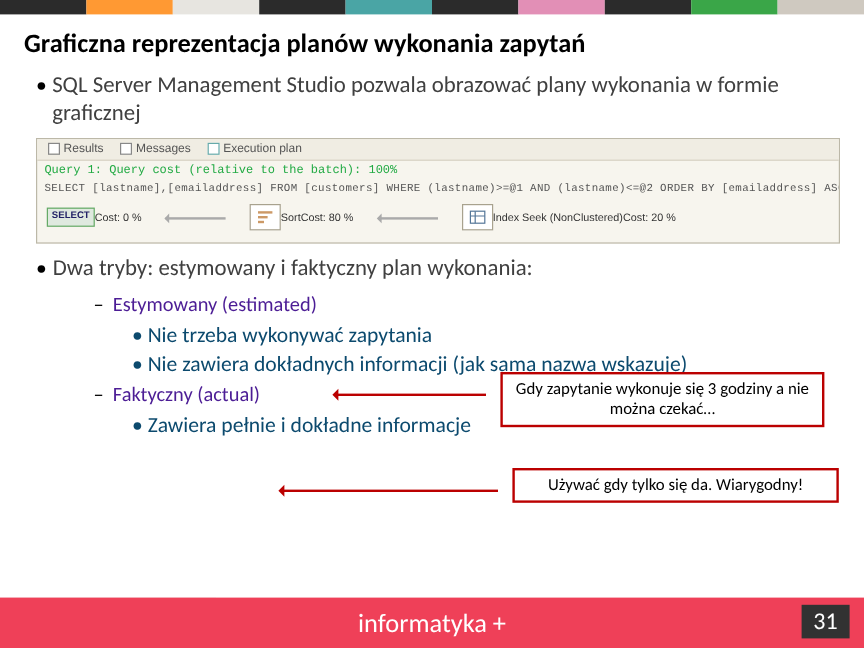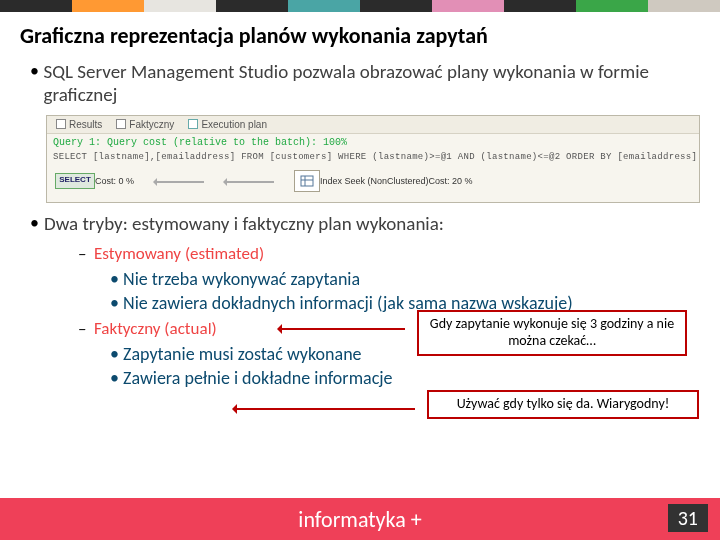--- a/index.html
+++ b/index.html
@@ -8,39 +8,39 @@
   .top-stripe div { flex: 1; }
   .s0 { background: #2b2b2b; } .s1 { background: #ff9933; } .s2 { background: #e7e5e0; }
   .s3 { background: #2b2b2b; } .s4 { background: #4aa5a5; } .s5 { background: #2b2b2b; }
   .s6 { background: #e28fb6; } .s7 { background: #2b2b2b; } .s8 { background: #3aa648; }
   .s9 { background: #cfc9c0; }
   .title { font-size: 22px; font-weight: bold; padding: 10px 20px 8px 20px; color: #000; }
   .content { padding: 0 20px 0 30px; }
   .bullet { display: flex; margin: 4px 0 8px 0; }
   .bullet .dot { width: 14px; font-size: 18px; color: #000; line-height: 1.2; }
   .bullet .txt { font-size: 19px; line-height: 1.2; color: #404040; }
-  .ssms-panel { margin: 4px 0 10px 16px; border: 1px solid #bcb8a8; background: #f7f5ee; font-family: Tahoma, sans-serif; font-size: 10px; }
+  .ssms-panel { margin: 4px 0 10px 0; border: 1px solid #bcb8a8; background: #f7f5ee; font-family: Tahoma, sans-serif; font-size: 10px; }
   .ssms-tabs { display: flex; gap: 4px; padding: 2px 4px; border-bottom: 1px solid #d6d2c4; background: #f0ede3; }
   .tab { display: flex; align-items: center; gap: 3px; padding: 1px 5px; color: #555; }
   .tab-icon { width: 10px; height: 10px; display: inline-block; }
   .i-grid { background: linear-gradient(#fff,#fff); border:1px solid #888; }
   .i-msg { background: #fff; border:1px solid #888; }
   .i-plan { background: #fff; border:1px solid #6aa; }
   .ssms-q { padding: 3px 6px; color: #2a4; font-family: 'Courier New', monospace; font-size: 10px; }
   .ssms-sql { padding: 1px 6px 4px; color: #555; font-family: 'Courier New', monospace; font-size: 9px; letter-spacing: 0.3px; white-space: nowrap; overflow:hidden; }
   .ssms-plan { display: flex; align-items: center; gap: 20px; padding: 4px 8px 8px; }
   .op { display: flex; flex-direction: row; align-items: center; font-size: 9px; color: #333; line-height: 1.1; }
   .op .ic { width: 26px; height: 22px; border: 1px solid #a8a28e; background: #fff; display:flex; align-items:center; justify-content:center; margin-bottom:2px; }
   .op.select .ic { border:1px solid #6a6; background:#dfe9df; width:40px; height:16px; font-size:8px; color:#226; font-weight:bold; }
   .arrL { width: 50px; height: 2px; background: #aaa; position: relative; }
   .arrL::before { content:''; position:absolute; left:-5px; top:-3px; border:4px solid transparent; border-right-color:#aaa; }
   .sub { padding-left: 48px; }
   .sub-item { display:flex; margin: 4px 0; }
   .sub-item .dash { width: 16px; font-size: 17px; color:#000; }
-  .sub-item .txt { font-size: 17px; color:#ef4444; }
+  .sub-item .txt { font-size: 17px; color:#4c1d95; }
   .subsub { padding-left: 32px; font-size: 18px; color:#0c4a6e; }
   .subsub div { margin: 2px 0; }
   .subsub .b::before { content:'• '; }
   .callout { position: absolute; border: 2px solid #b00; background: #fff; font-size: 14px; padding: 4px 8px; text-align: center; line-height: 1.2; margin-left: 12px; }
   .arrow-red { position:absolute; height:2px; background:#b00; }
   .arrow-red::before { content:''; position:absolute; left:-8px; top:-4px; border:5px solid transparent; border-right-color:#b00; }
   .footer { position:absolute; bottom:0; left:0; right:0; height:42px; background:#ef4058; display:flex; align-items:center; justify-content:center; }
   .footer .brand { color:#fff; font-size: 22px; font-family: Calibri, sans-serif; }
   .page-num { position:absolute; right:12px; bottom:8px; color:#fff; font-size:20px; background:#323232; padding: 2px 10px;}
   .footer-left { position:absolute; left:0; bottom:0; width:180px; height:42px; background:#eee; }
@@ -70,35 +70,46 @@
   </div>
 
   <div class="ssms-panel">
     <div class="ssms-tabs">
       <div class="tab">
           <span class="tab-icon i-grid"></span>
           <span>Results</span>
         </div>
       <div class="tab">
           <span class="tab-icon i-msg"></span>
-          <span>Faktyczny</span>
+          <span>Messages</span>
         </div>
       <div class="tab">
           <span class="tab-icon i-plan"></span>
           <span>Execution plan</span>
         </div>
     </div>
     <div class="ssms-q">Query 1: Query cost (relative to the batch): 100%</div>
     <div class="ssms-sql">SELECT [lastname],[emailaddress] FROM [customers] WHERE (lastname)&gt;=@1 AND (lastname)&lt;=@2 ORDER BY [emailaddress] ASC</div>
     <div class="ssms-plan">
       <div class="op select">
         <div class="ic">SELECT</div>
         <div>Cost: 0 %</div>
       </div>
       <div class="arrL"></div>
+      <div class="op">
+        <div class="ic">
+            <svg width="14" height="12">
+              <rect x="1" y="1" width="12" height="2" fill="#c96"></rect>
+              <rect x="1" y="5" width="8" height="2" fill="#c96"></rect>
+              <rect x="1" y="9" width="5" height="2" fill="#c96"></rect>
+            </svg>
+          </div>
+        <div>Sort</div>
+        <div>Cost: 80 %</div>
+      </div>
       <div class="arrL"></div>
       <div class="op">
         <div class="ic">
             <svg width="16" height="14">
               <rect x="2" y="2" width="12" height="10" fill="none" stroke="#579" stroke-width="1"></rect>
               <line x1="2" y1="6" x2="14" y2="6" stroke="#579"></line>
               <line x1="6" y1="2" x2="6" y2="12" stroke="#579"></line>
             </svg>
           </div>
         <div>Index Seek (NonClustered)</div>
@@ -119,21 +130,20 @@
     </div>
     <div class="subsub">
       <div class="b">Nie trzeba wykonywać zapytania</div>
       <div class="b">Nie zawiera dokładnych informacji (jak sama nazwa wskazuje)</div>
     </div>
     <div class="sub-item">
       <div class="dash">–</div>
       <div class="txt">Faktyczny (actual)</div>
     </div>
     <div class="subsub">
-      <div class="b">Zapytanie musi zostać wykonane</div>
       <div class="b">Zawiera pełnie i dokładne informacje</div>
     </div>
   </div>
 </div>
 
 <div class="callout" style="left:405px; top:310px; width:270px;">
   <span>Gdy zapytanie wykonuje się 3 godziny a nie można czekać…</span>
 </div>
 <div class="arrow-red" style="left:280px; top:328px; width:125px;"></div>
 

